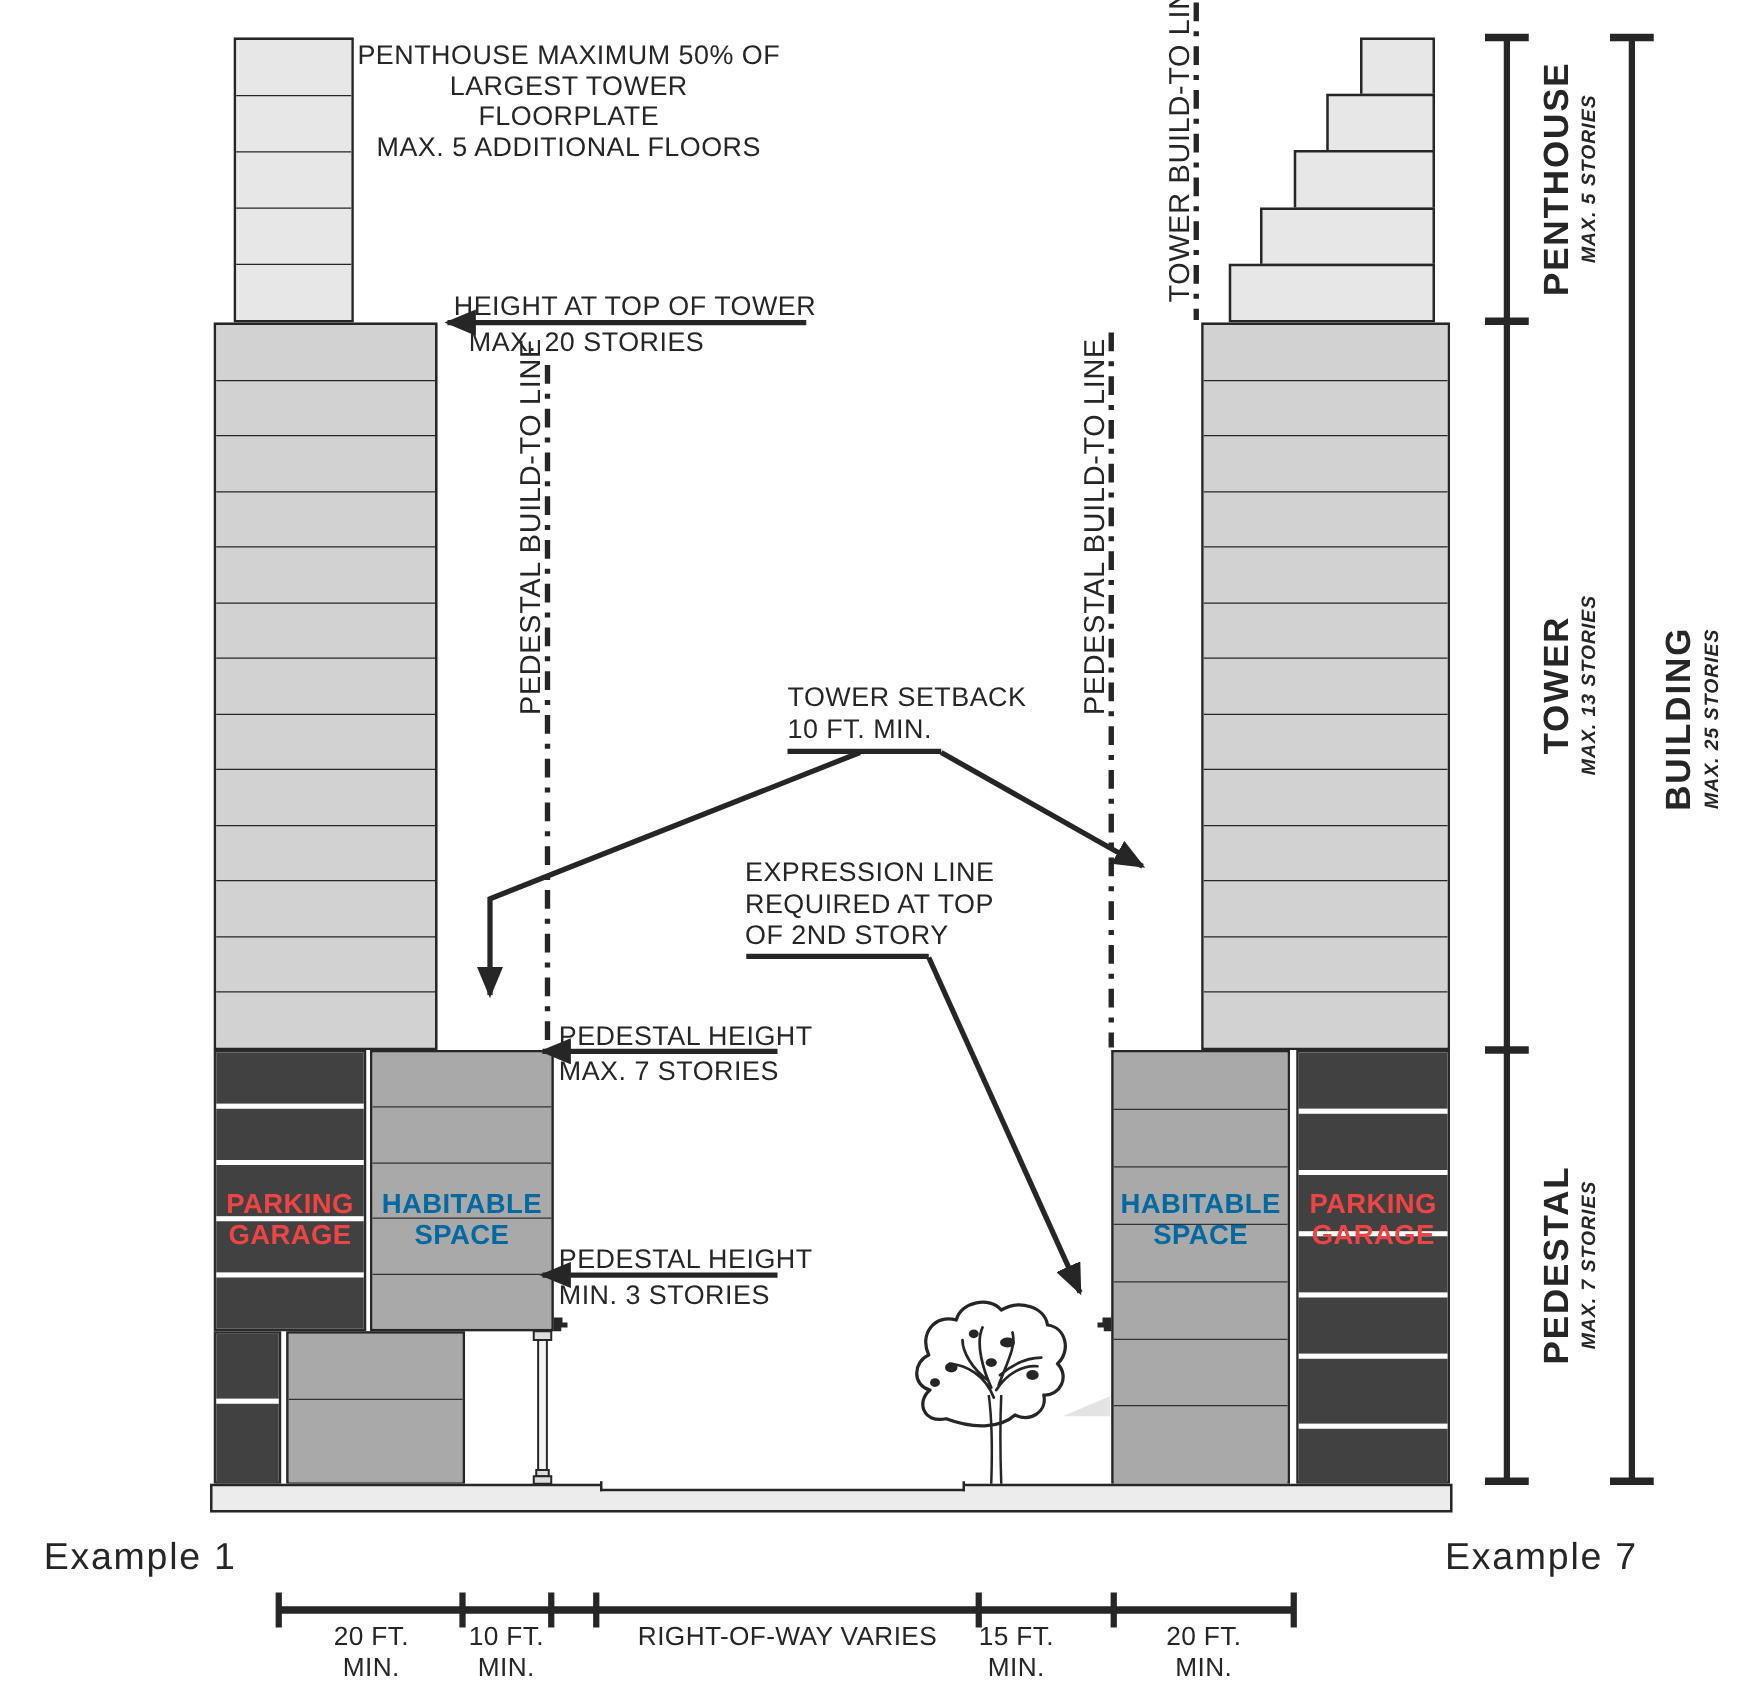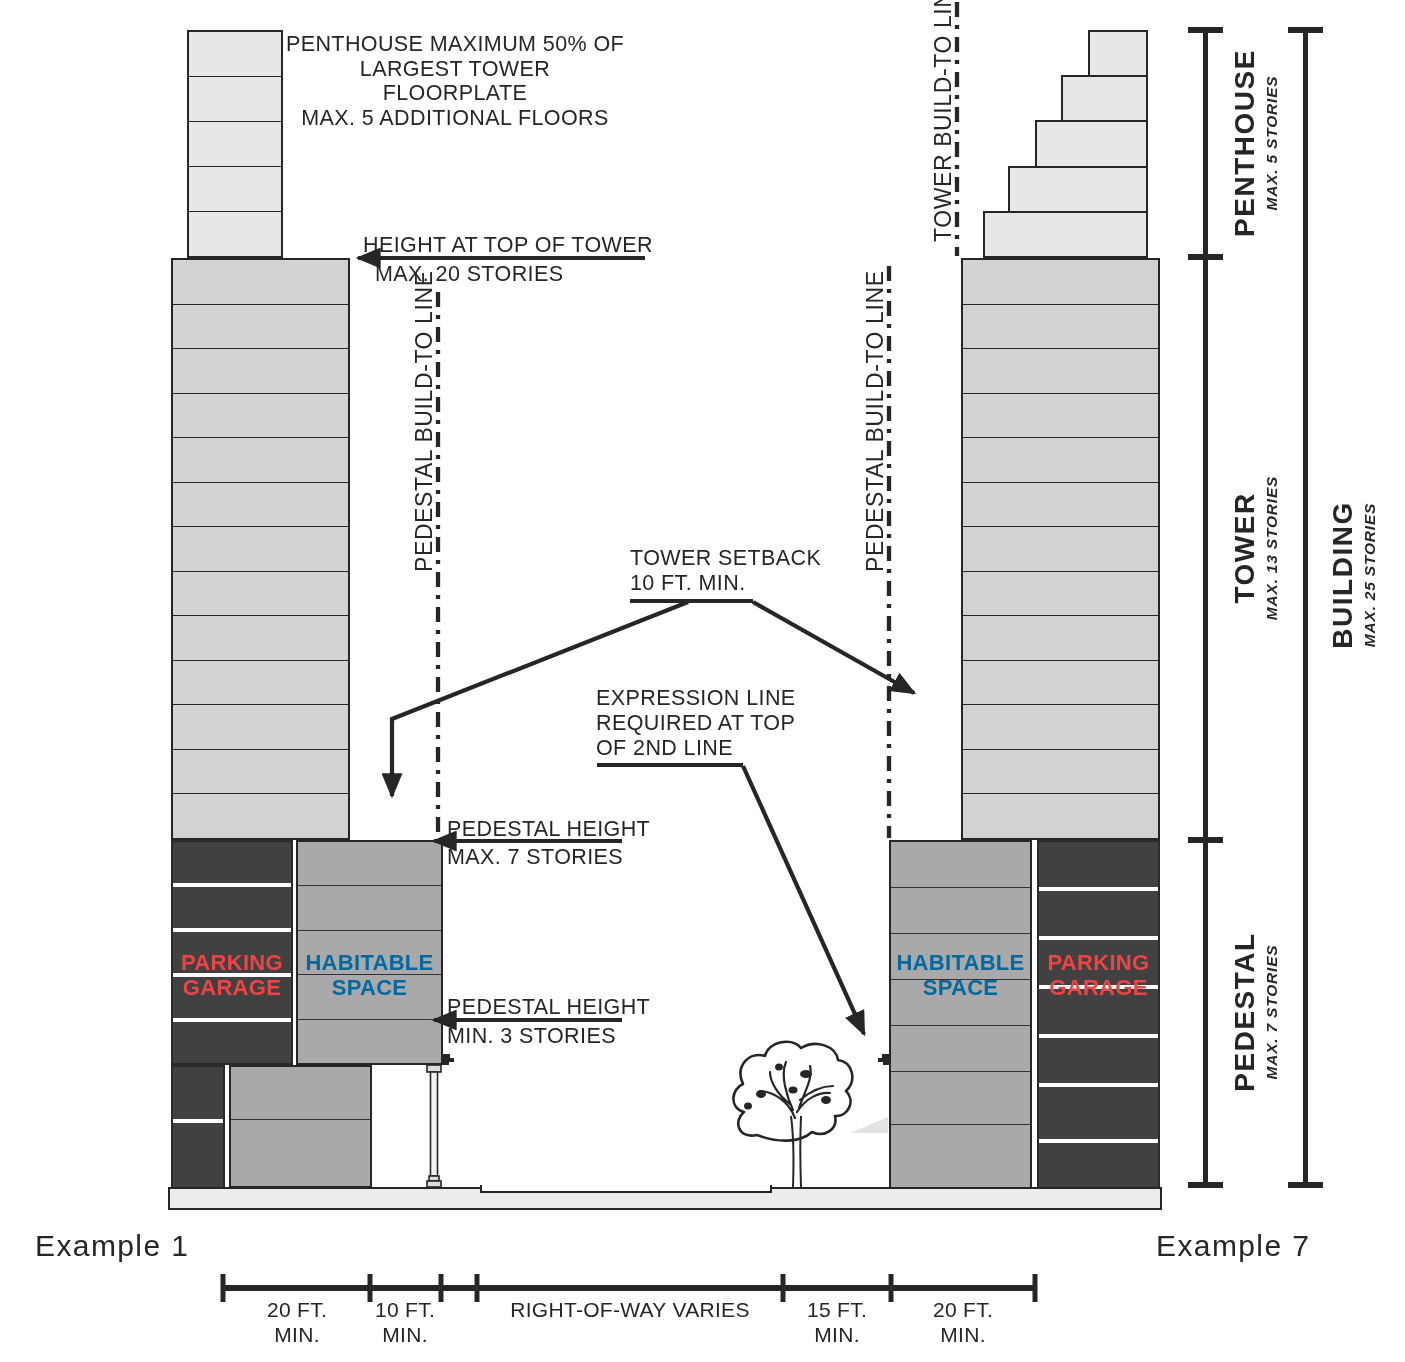--- a/index.html
+++ b/index.html
@@ -241,21 +241,21 @@
   </div>
 
   <div class="ann" style="left:363px;top:233px;">HEIGHT AT TOP OF TOWER</div>
   <div class="ann" style="left:375px;top:262px;">MAX. 20 STORIES</div>
 
   <div class="ann" style="left:630px;top:546px;">TOWER SETBACK</div>
   <div class="ann" style="left:630px;top:571px;">10 FT. MIN.</div>
 
   <div class="ann" style="left:596px;top:686px;">EXPRESSION LINE</div>
   <div class="ann" style="left:596px;top:711px;">REQUIRED AT TOP</div>
-  <div class="ann" style="left:596px;top:736px;">OF 2ND LINE</div>
+  <div class="ann" style="left:596px;top:736px;">OF 2ND STORY</div>
 
   <div class="ann" style="left:447px;top:817px;">PEDESTAL HEIGHT</div>
   <div class="ann" style="left:447px;top:845px;">MAX. 7 STORIES</div>
 
   <div class="ann" style="left:447px;top:995px;">PEDESTAL HEIGHT</div>
   <div class="ann" style="left:447px;top:1024px;">MIN. 3 STORIES</div>
 
   <div class="rot bt" style="left:411px;top:572px;">PEDESTAL BUILD-TO LINE</div>
   <div class="rot bt" style="left:862px;top:572px;">PEDESTAL BUILD-TO LINE</div>
   <div class="rot bt" style="left:930px;top:242px;">TOWER BUILD-TO LINE</div>
@@ -281,21 +281,21 @@
     <div>MIN.</div>
   </div>
   <div class="scalelabel" style="left:429px;top:1360px;width:60px;">
     <div>5FT.</div>
     <div>MIN.</div>
   </div>
   <div class="scalelabel" style="left:477px;top:1297px;width:306px;">
     <div>RIGHT-OF-WAY VARIES</div>
     <div></div>
   </div>
-  <div class="scalelabel" style="left:777px;top:1297px;width:120px;">
+  <div class="scalelabel" style="left:753px;top:1297px;width:120px;">
     <div>15 FT.</div>
     <div>MIN.</div>
   </div>
   <div class="scalelabel" style="left:903px;top:1297px;width:120px;">
     <div>20 FT.</div>
     <div>MIN.</div>
   </div>
 
 </div>
 

